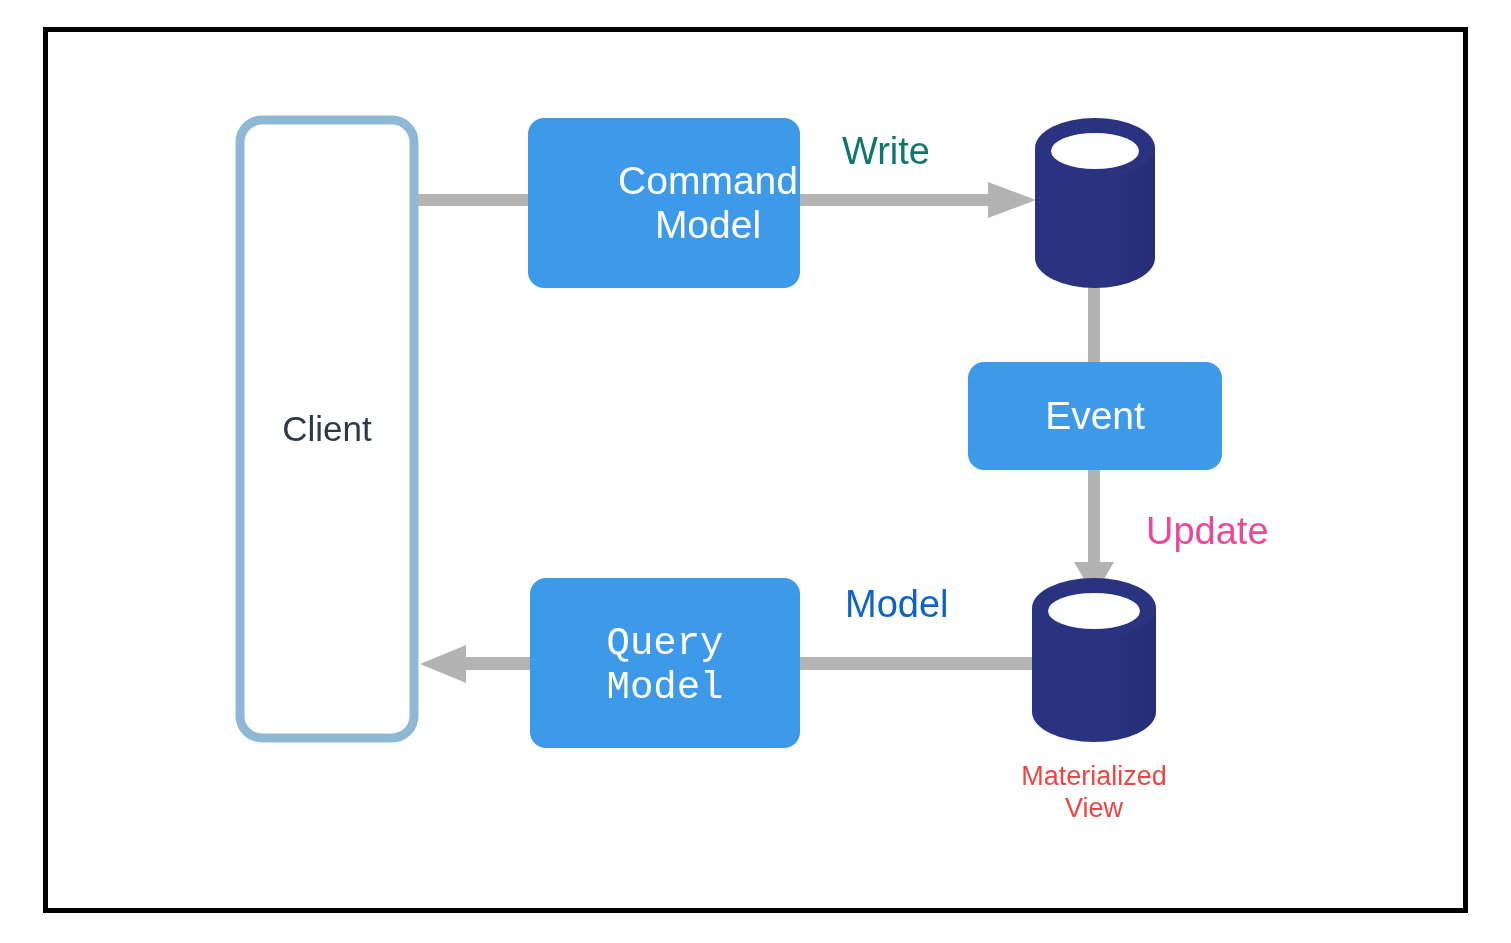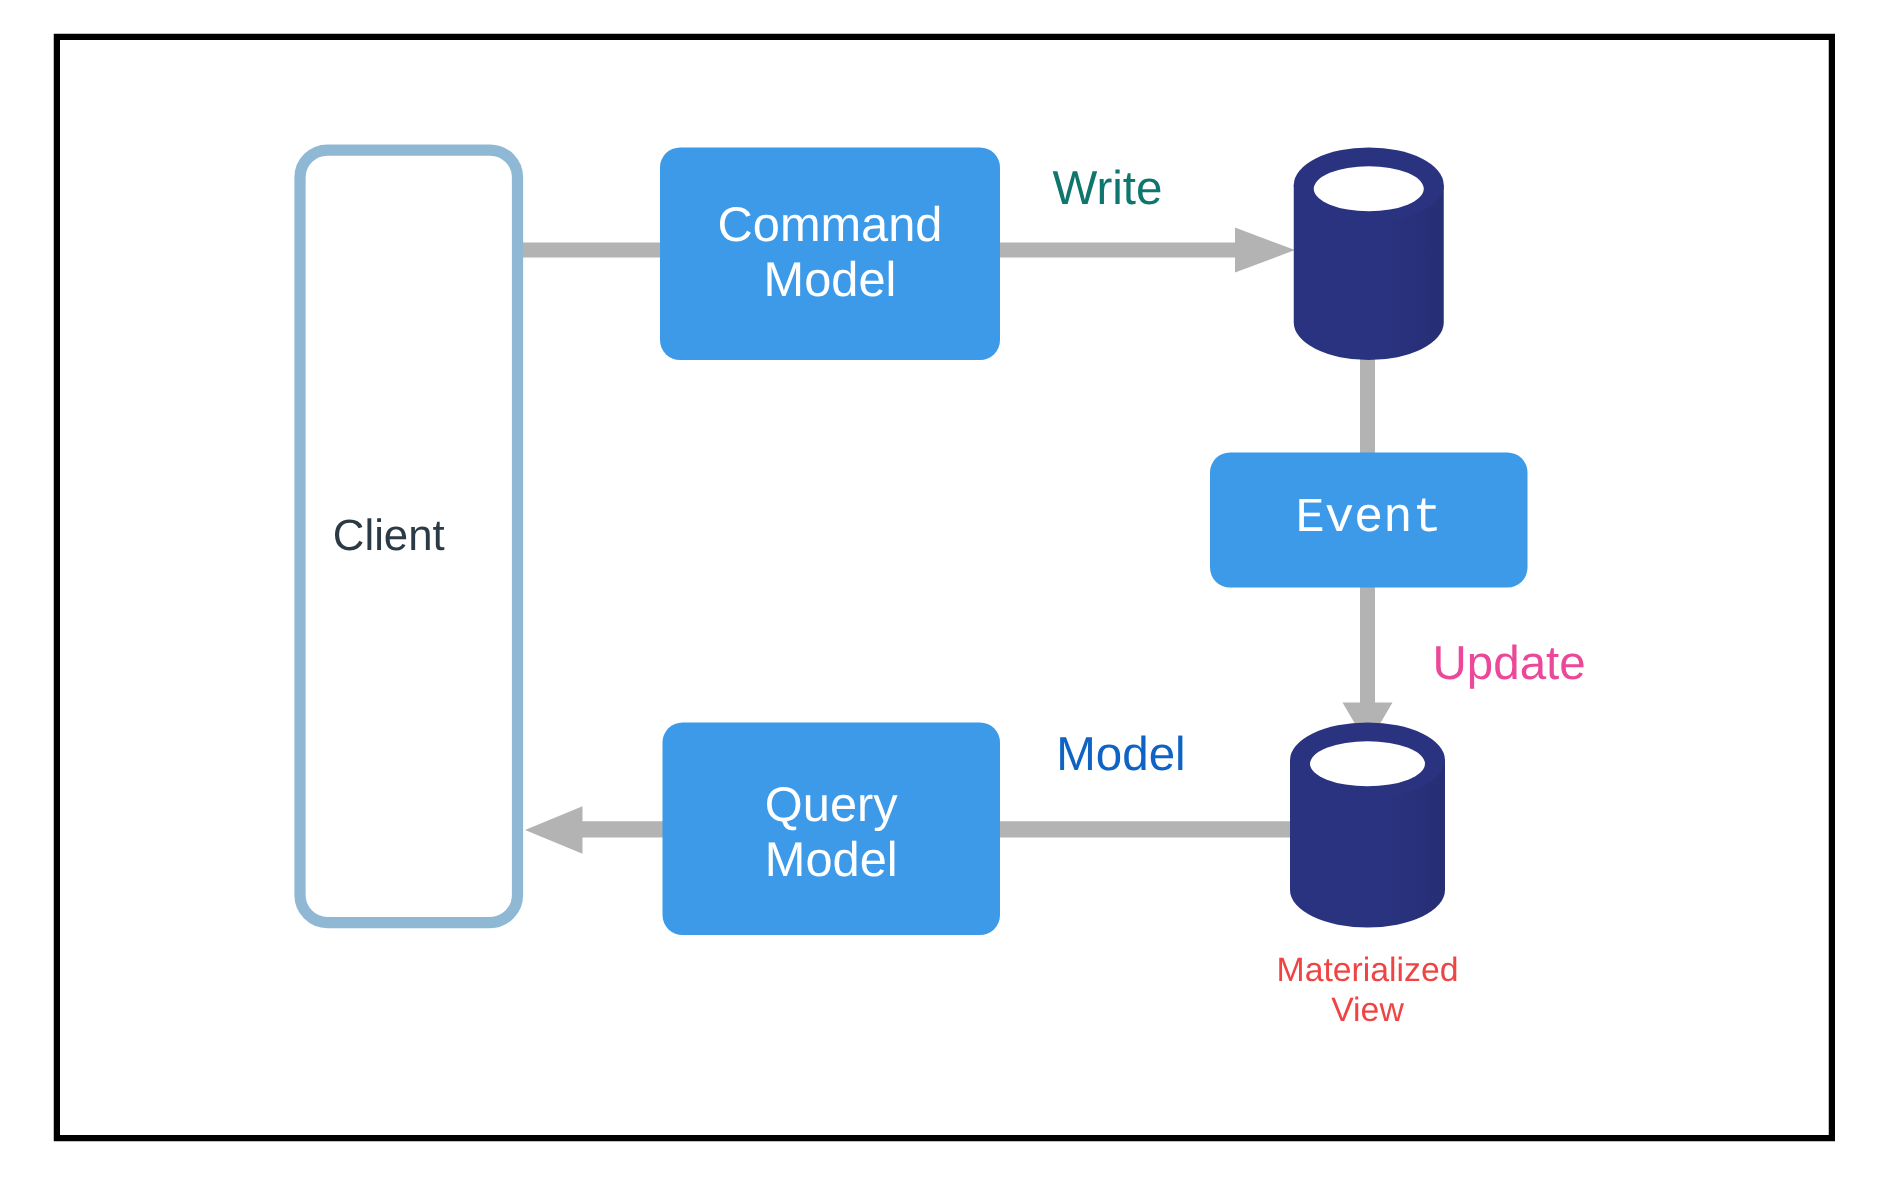--- a/index.html
+++ b/index.html
@@ -142,28 +142,28 @@
       <path d="M1032,608 L1032,712 A62,30 0 0 0 1156,712 L1156,608 Z" fill="url(#navyShade)"></path>
       <ellipse cx="1094" cy="608" rx="62" ry="30" fill="#2a3380"></ellipse>
       <ellipse cx="1094" cy="611" rx="46" ry="18" fill="#ffffff"></ellipse>
     </g>
 
     <g>
       <rect x="530" y="578" width="270" height="170" rx="16" ry="16" fill="#3d9ae8"></rect>
     </g>
   </svg>
 
-  <div class="node-label client-label" style="left:224px; top:120px; width:174px; height:618px;">Client</div>
+  <div class="node-label client-label" style="left:240px; top:120px; width:174px; height:618px;">Client</div>
 
-  <div class="node-label box-label" style="left:528px; top:118px; width:272px; height:170px;">Command
+  <div class="node-label box-label" style="left:528px; top:118px; width:272px; height:170px;padding-left:44px;">Command
 Model</div>
 
-  <div class="node-label box-label" style="left:968px; top:362px; width:254px; height:108px;font-family:Liberation Mono, monospace;">Event</div>
+  <div class="node-label box-label" style="left:968px; top:362px; width:254px; height:108px;">Event</div>
 
-  <div class="node-label box-label" style="left:530px; top:578px; width:270px; height:178px;">Query
+  <div class="node-label box-label" style="left:530px; top:578px; width:270px; height:178px;font-family:Liberation Mono, monospace;">Query
 Model</div>
 
   <div class="edge-label write" style="left:842px; top:130px;">Write</div>
 
   <div class="edge-label update" style="left:1146px; top:510px;">Update</div>
 
   <div class="edge-label read" style="left:845px; top:583px;">Model</div>
 
   <div class="store-caption" style="left:924px; top:760px; width:340px;">Materialized
 View</div>

